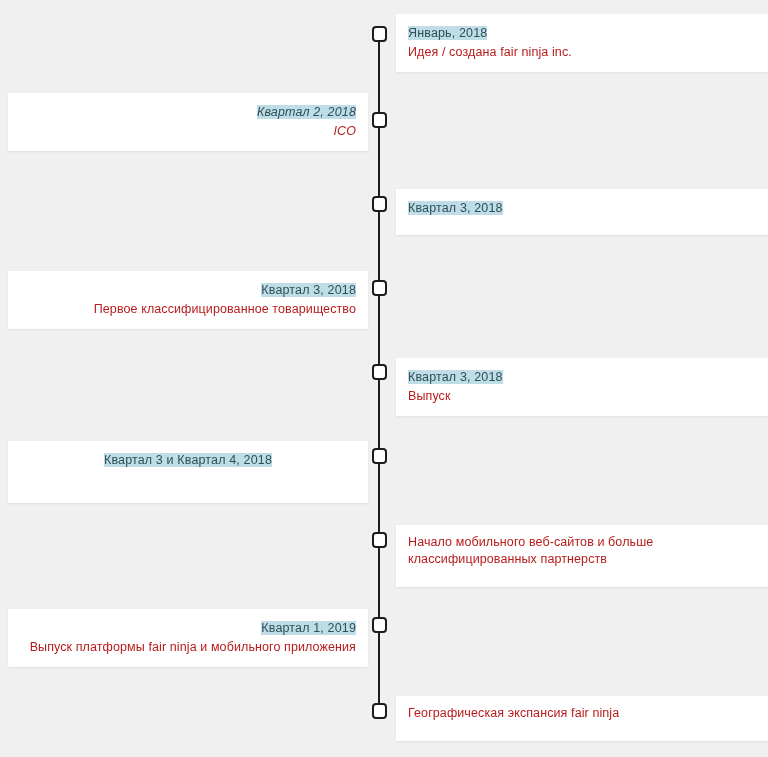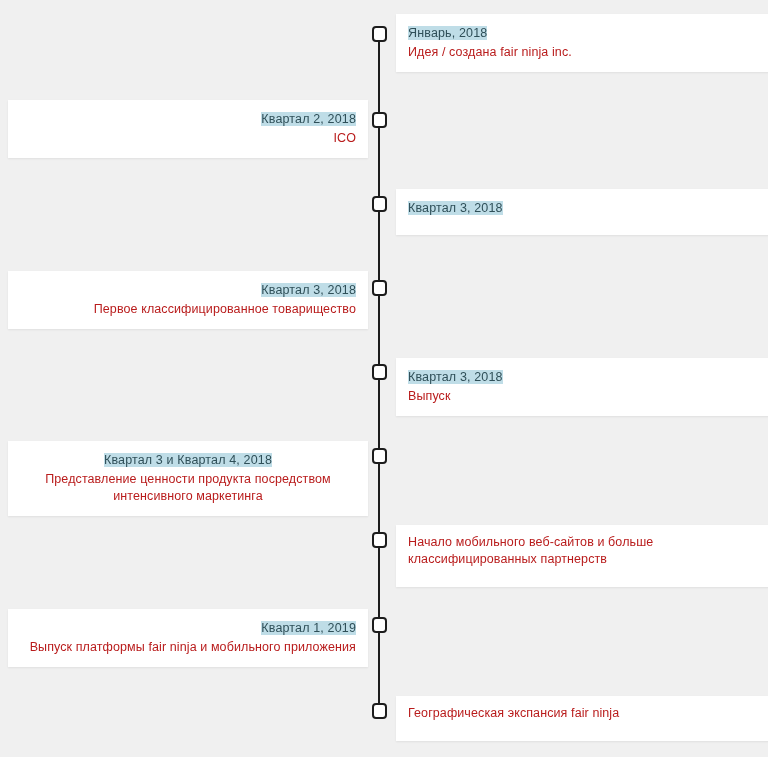--- a/index.html
+++ b/index.html
@@ -102,21 +102,21 @@
   <div class="axis-line" style="top: 34px; height: 678px; left: 378px;"></div>
 <div class="tl-row" style="top: 0px;">
       <div class="tl-marker" style="top: 26px;"></div>
       <div class="tl-card side-right" style="top: 14px; min-height: 58px;">
         <div class="tl-date-line"><span class="tl-date">Январь, 2018</span></div>
         <div class="tl-desc">Идея / создана fair ninja inc.</div>
       </div>
     </div>
     <div class="tl-row" style="top: 0px;">
       <div class="tl-marker" style="top: 112px;"></div>
-      <div class="tl-card side-left" style="top: 100px; min-height: 55px;">
+      <div class="tl-card side-left" style="top: 93px; min-height: 55px; font-style: italic;">
         <div class="tl-date-line"><span class="tl-date">Квартал 2, 2018</span></div>
         <div class="tl-desc">ICO</div>
       </div>
     </div>
     <div class="tl-row" style="top: 0px;">
       <div class="tl-marker" style="top: 196px;"></div>
       <div class="tl-card side-right" style="top: 189px; min-height: 46px;">
         <div class="tl-date-line"><span class="tl-date">Квартал 3, 2018</span></div>
       </div>
     </div>
@@ -131,22 +131,20 @@
       <div class="tl-marker" style="top: 364px;"></div>
       <div class="tl-card side-right" style="top: 358px; min-height: 45px;">
         <div class="tl-date-line"><span class="tl-date">Квартал 3, 2018</span></div>
         <div class="tl-desc">Выпуск</div>
       </div>
     </div>
     <div class="tl-row" style="top: 0px;">
       <div class="tl-marker" style="top: 448px;"></div>
       <div class="tl-card side-left" style="top: 441px; min-height: 62px; text-align: center;">
         <div class="tl-date-line"><span class="tl-date">Квартал 3 и Квартал 4, 2018</span></div>
-        <div class="tl-desc">Представление ценности продукта посредством
-интенсивного маркетинга</div>
       </div>
     </div>
     <div class="tl-row" style="top: 0px;">
       <div class="tl-marker" style="top: 532px;"></div>
       <div class="tl-card side-right" style="top: 525px; min-height: 62px;">
         <div class="tl-desc">Начало мобильного веб-сайтов и больше
 классифицированных партнерств</div>
       </div>
     </div>
     <div class="tl-row" style="top: 0px;">

